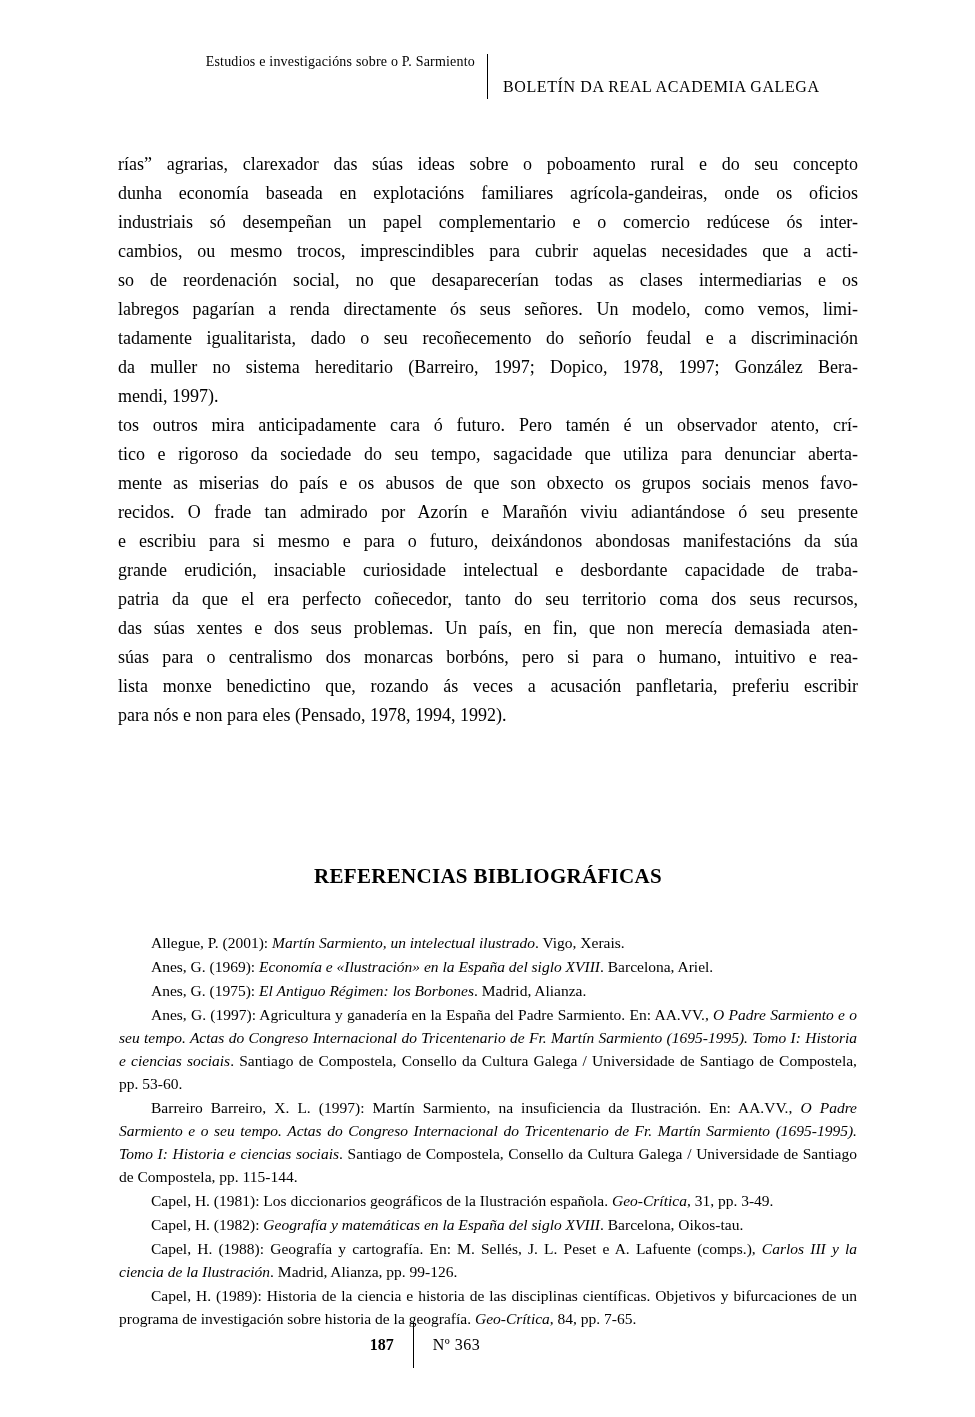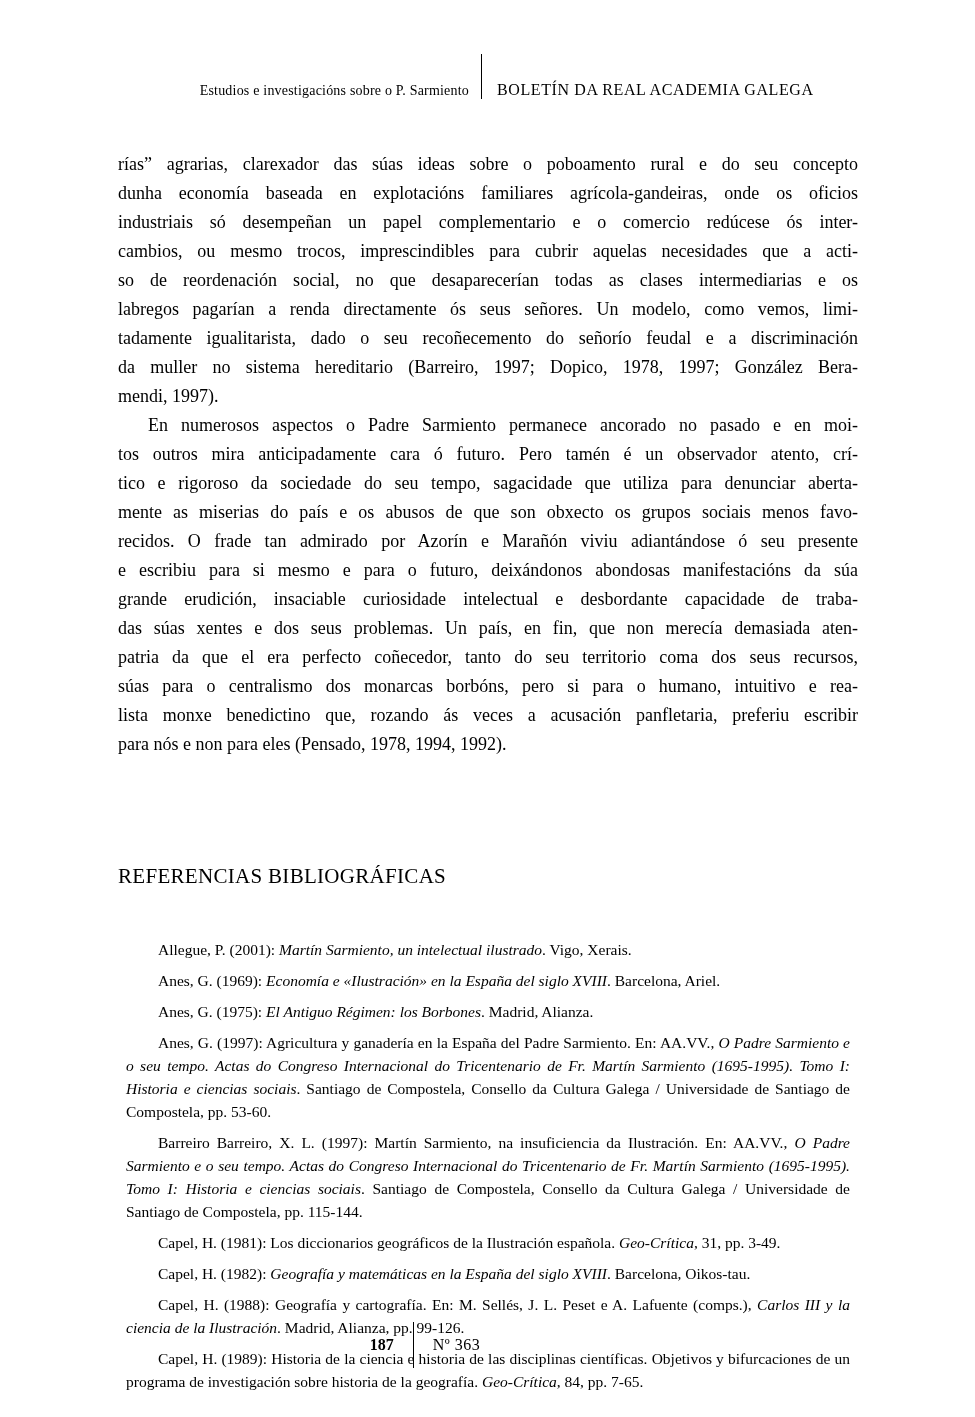--- a/index.html
+++ b/index.html
@@ -11,73 +11,75 @@
     background: #ffffff;
     color: #000000;
     font-family: "Liberation Serif", serif;
     overflow: hidden;
     margin: 0 auto;
   }
 
   
   .running-head {
     position: absolute;
-    top: 54px; left: 112px;
+    top: 54px; left: 118px;
     width: 740px; height: 45px;
     display: flex;
-    align-items: flex-end;
+    align-items: flex-start;
   }
   .rh-left {
     width: 369px;
     text-align: right;
     padding-right: 12px;
     box-sizing: border-box;
     font-size: 14px;
     letter-spacing: 0.2px;
     white-space: nowrap;
   }
   .rh-divider { width: 1px; align-self: stretch; background: #000; }
   .rh-right {
     flex: 1;
     padding-left: 15px;
     font-size: 16px;
     letter-spacing: 0.6px;
     white-space: nowrap;
+    margin-top: 24px;
   }
 
   
   .body-text {
     position: absolute;
     top: 150px; left: 118px;
     width: 740px;
     font-size: 18px;
     line-height: 29px;
   }
   .para { margin: 0; }
   .line { text-align: justify; text-align-last: justify; }
   .line.last { text-align-last: left; }
   .line.indent { text-indent: 30px; }
 
   
   .refs-heading {
     position: absolute;
     top: 864px; left: 118px;
     width: 740px;
+    text-align: center;
     font-size: 21px;
-    font-weight: normal;
+    font-weight: bold;
     letter-spacing: 0.3px;
   }
   .references {
     position: absolute;
     top: 930px; left: 118px;
     width: 740px;
     font-size: 15.5px;
     line-height: 23px;
   }
-  .ref { margin: 8px; text-indent: 32px; text-align: justify; }
+  .ref { margin: 1px; text-indent: 32px; text-align: justify; }
   .it { font-style: italic; }
 
   
   .footer {
     position: absolute;
     top: 1322px; left: 0;
     width: 850px; height: 46px;
     display: flex;
     justify-content: center;
     align-items: center;
@@ -103,29 +105,28 @@
         <div class="line">dunha economía baseada en explotacións familiares agrícola-gandeiras, onde os oficios</div>
         <div class="line">industriais só desempeñan un papel complementario e o comercio redúcese ós inter-</div>
         <div class="line">cambios, ou mesmo trocos, imprescindibles para cubrir aquelas necesidades que a acti-</div>
         <div class="line">so de reordenación social, no que desaparecerían todas as clases intermediarias e os</div>
         <div class="line">labregos pagarían a renda directamente ós seus señores. Un modelo, como vemos, limi-</div>
         <div class="line">tadamente igualitarista, dado o seu recoñecemento do señorío feudal e a discriminación</div>
         <div class="line">da muller no sistema hereditario (Barreiro, 1997; Dopico, 1978, 1997; González Bera-</div>
         <div class="line last">mendi, 1997).</div>
       </div>
       <div class="para">
-        <div class="line indent">En numerosos aspectos o Padre Sarmiento permanece ancorado no pasado e en moi-</div>
         <div class="line">tos outros mira anticipadamente cara ó futuro. Pero tamén é un observador atento, crí-</div>
         <div class="line">tico e rigoroso da sociedade do seu tempo, sagacidade que utiliza para denunciar aberta-</div>
         <div class="line">mente as miserias do país e os abusos de que son obxecto os grupos sociais menos favo-</div>
         <div class="line">recidos. O frade tan admirado por Azorín e Marañón viviu adiantándose ó seu presente</div>
         <div class="line">e escribiu para si mesmo e para o futuro, deixándonos abondosas manifestacións da súa</div>
         <div class="line">grande erudición, insaciable curiosidade intelectual e desbordante capacidade de traba-</div>
+        <div class="line">patria da que el era perfecto coñecedor, tanto do seu territorio coma dos seus recursos,</div>
         <div class="line">das súas xentes e dos seus problemas. Un país, en fin, que non merecía demasiada aten-</div>
-        <div class="line">patria da que el era perfecto coñecedor, tanto do seu territorio coma dos seus recursos,</div>
         <div class="line">súas para o centralismo dos monarcas borbóns, pero si para o humano, intuitivo e rea-</div>
         <div class="line">lista monxe benedictino que, rozando ás veces a acusación panfletaria, preferiu escribir</div>
         <div class="line last">para nós e non para eles (Pensado, 1978, 1994, 1992).</div>
       </div>
     </div>
 
   <div class="refs-heading">REFERENCIAS BIBLIOGRÁFICAS</div>
 
   <div class="references">
       <p class="ref"><span>Allegue, P. (2001): </span><span class="it">Martín Sarmiento, un intelectual ilustrado</span><span>. Vigo, Xerais.</span></p>

